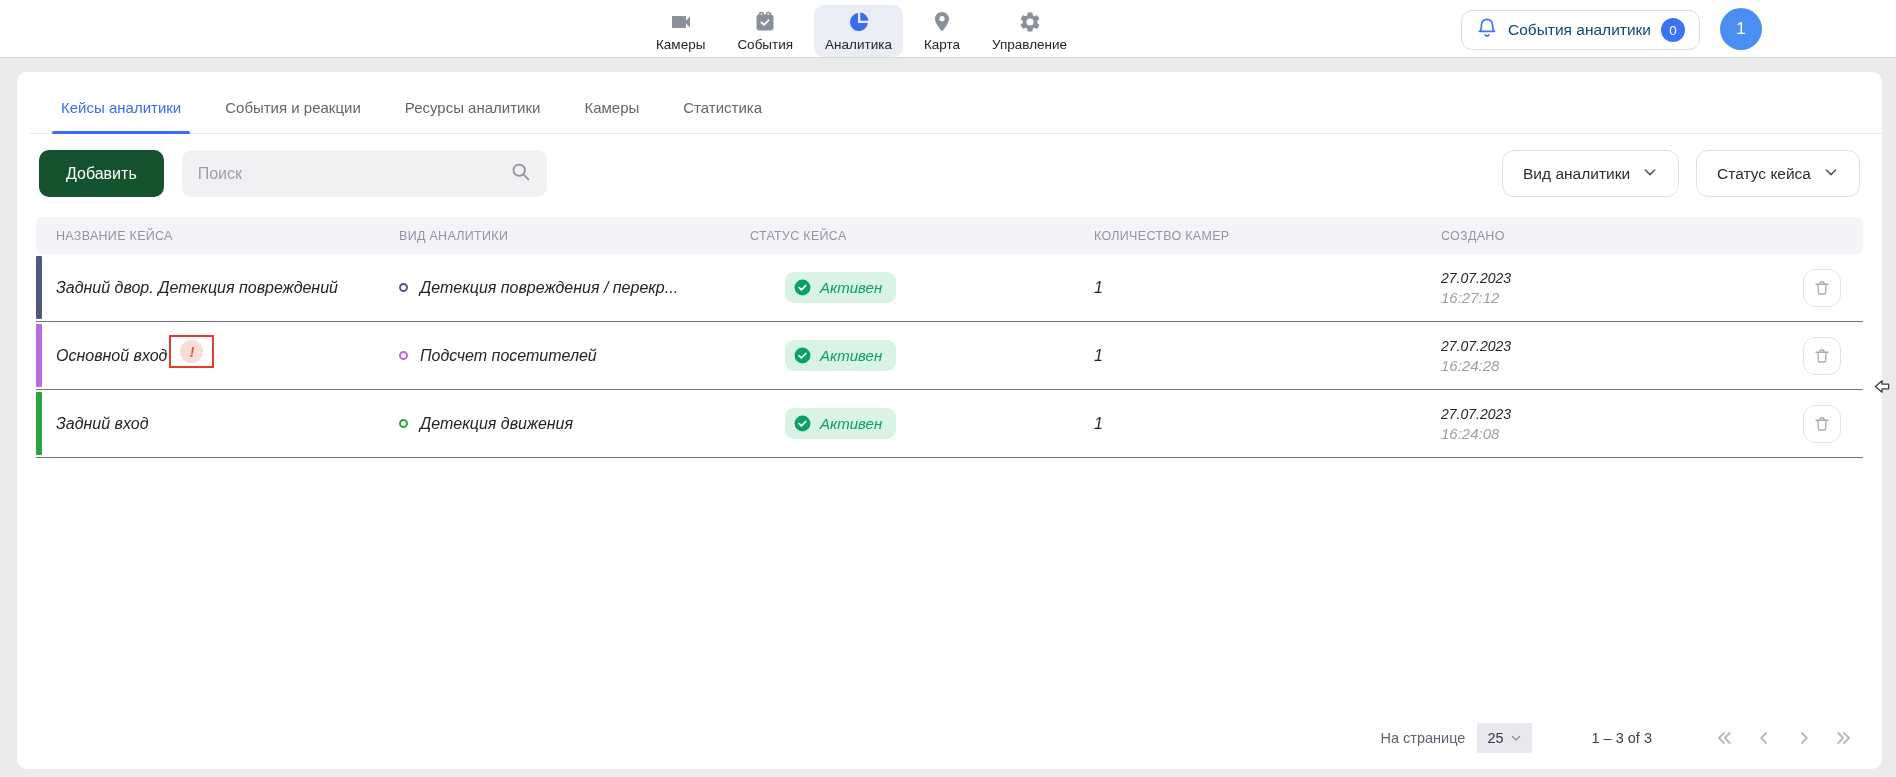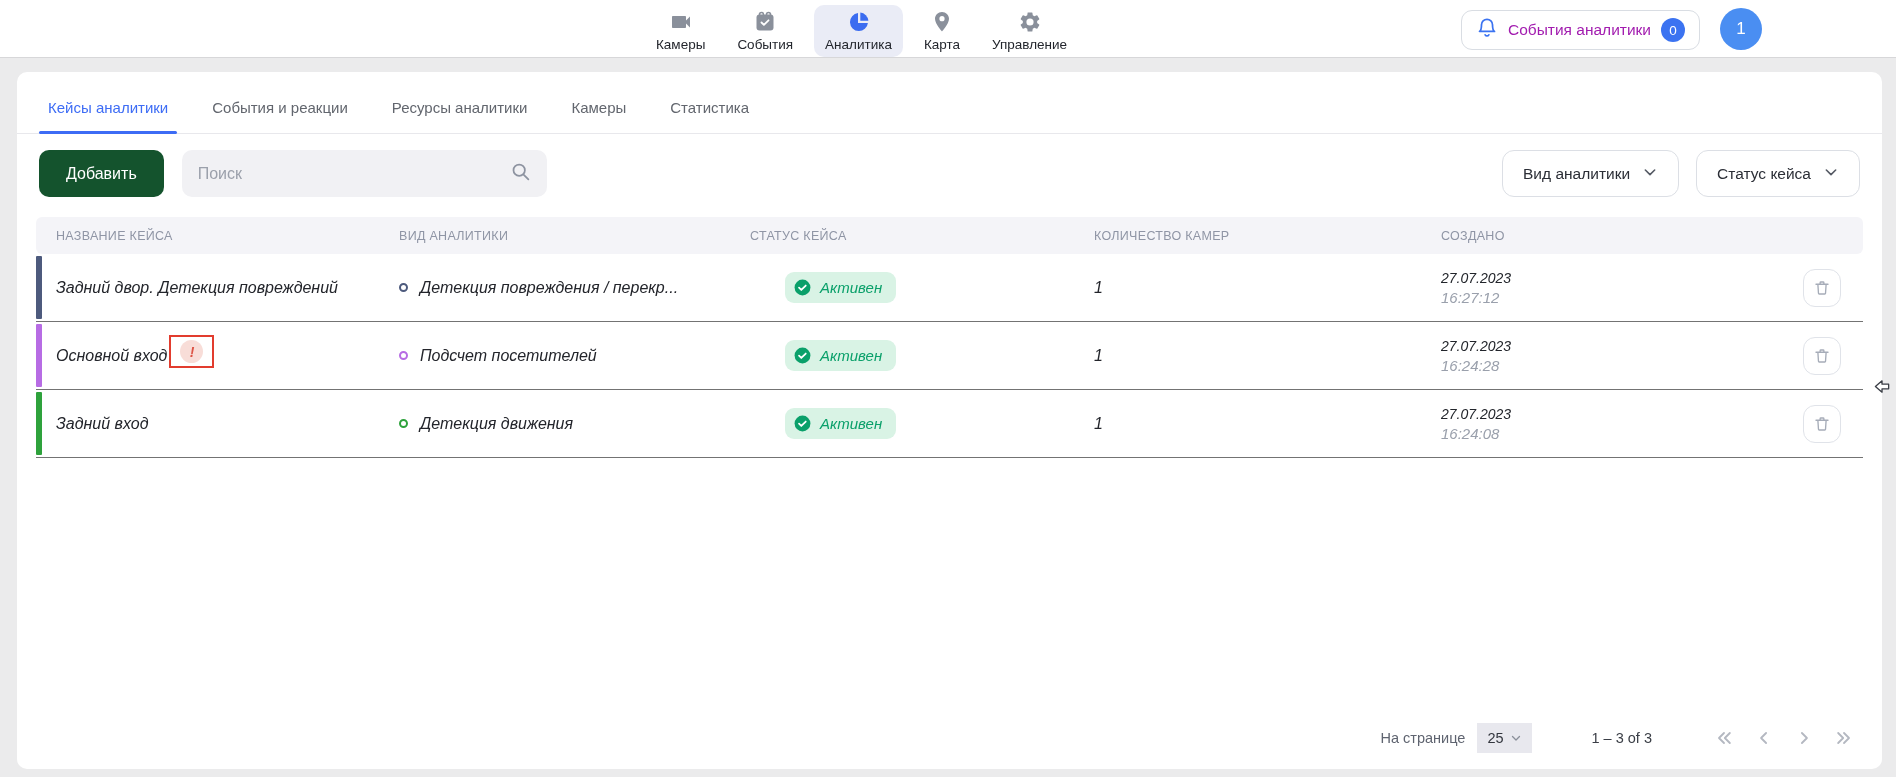--- a/index.html
+++ b/index.html
@@ -19,36 +19,36 @@
     gap:3px; padding:5px 11px; border-radius:10px; cursor:pointer;
   }
   .nav-item.active { background:#eaecf6; }
   .nav-item .nlabel { font-size:13.5px; color:#23262d; white-space:nowrap; }
   .nav-item svg { display:block; }
   .events-btn {
     position:absolute; right:196px; top:10px; height:40px;
     display:flex; align-items:center; gap:10px; padding:0 14px 0 14px;
     background:#fff; border:1px solid #d9dde3; border-radius:11px; cursor:pointer;
   }
-  .events-btn .elabel { font-size:15.5px; color:#a21caf; white-space:nowrap; }
+  .events-btn .elabel { font-size:15.5px; color:#0c4a6e; white-space:nowrap; }
   .events-badge {
     min-width:24px; height:24px; border-radius:12px; background:#3b73f1; color:#fff;
     font-size:13.5px; display:flex; align-items:center; justify-content:center; padding:0 7px;
   }
   .avatar {
     position:absolute; right:134px; top:8px; width:42px; height:42px; border-radius:50%;
     background:#4a8ef2; color:#fff; font-size:17px; display:flex; align-items:center; justify-content:center; cursor:pointer;
   }
   
   .card {
     position:absolute; left:17px; top:72px; width:1865px; height:697px;
     background:#ffffff; border-radius:10px; display:flex; flex-direction:column;
   }
   
-  .tabs { display:flex; gap:44px; padding:27px 40px 0 31px; border-bottom:1px solid #e8e8ec; }
+  .tabs { display:flex; gap:44px; padding:27px 40px 0 31px; border-bottom:1px solid #e8e8ec;margin-left:13px; }
   .tab { font-size:15px; color:#62666e; padding-bottom:17px; position:relative; cursor:pointer; white-space:nowrap; }
   .tab.active { color:#3d6cf5; }
   .tab.active::after {
     content:""; position:absolute; left:-9px; right:-9px; bottom:-1px; height:3px;
     background:#3d6cf5; border-radius:2px;
   }
   
   .toolbar { display:flex; align-items:center; margin-top:16px; padding:0 22px; height:47px; }
   .add-btn {
     height:47px; padding:0 27px; background:#14532d; color:#fff; font-size:16px;

